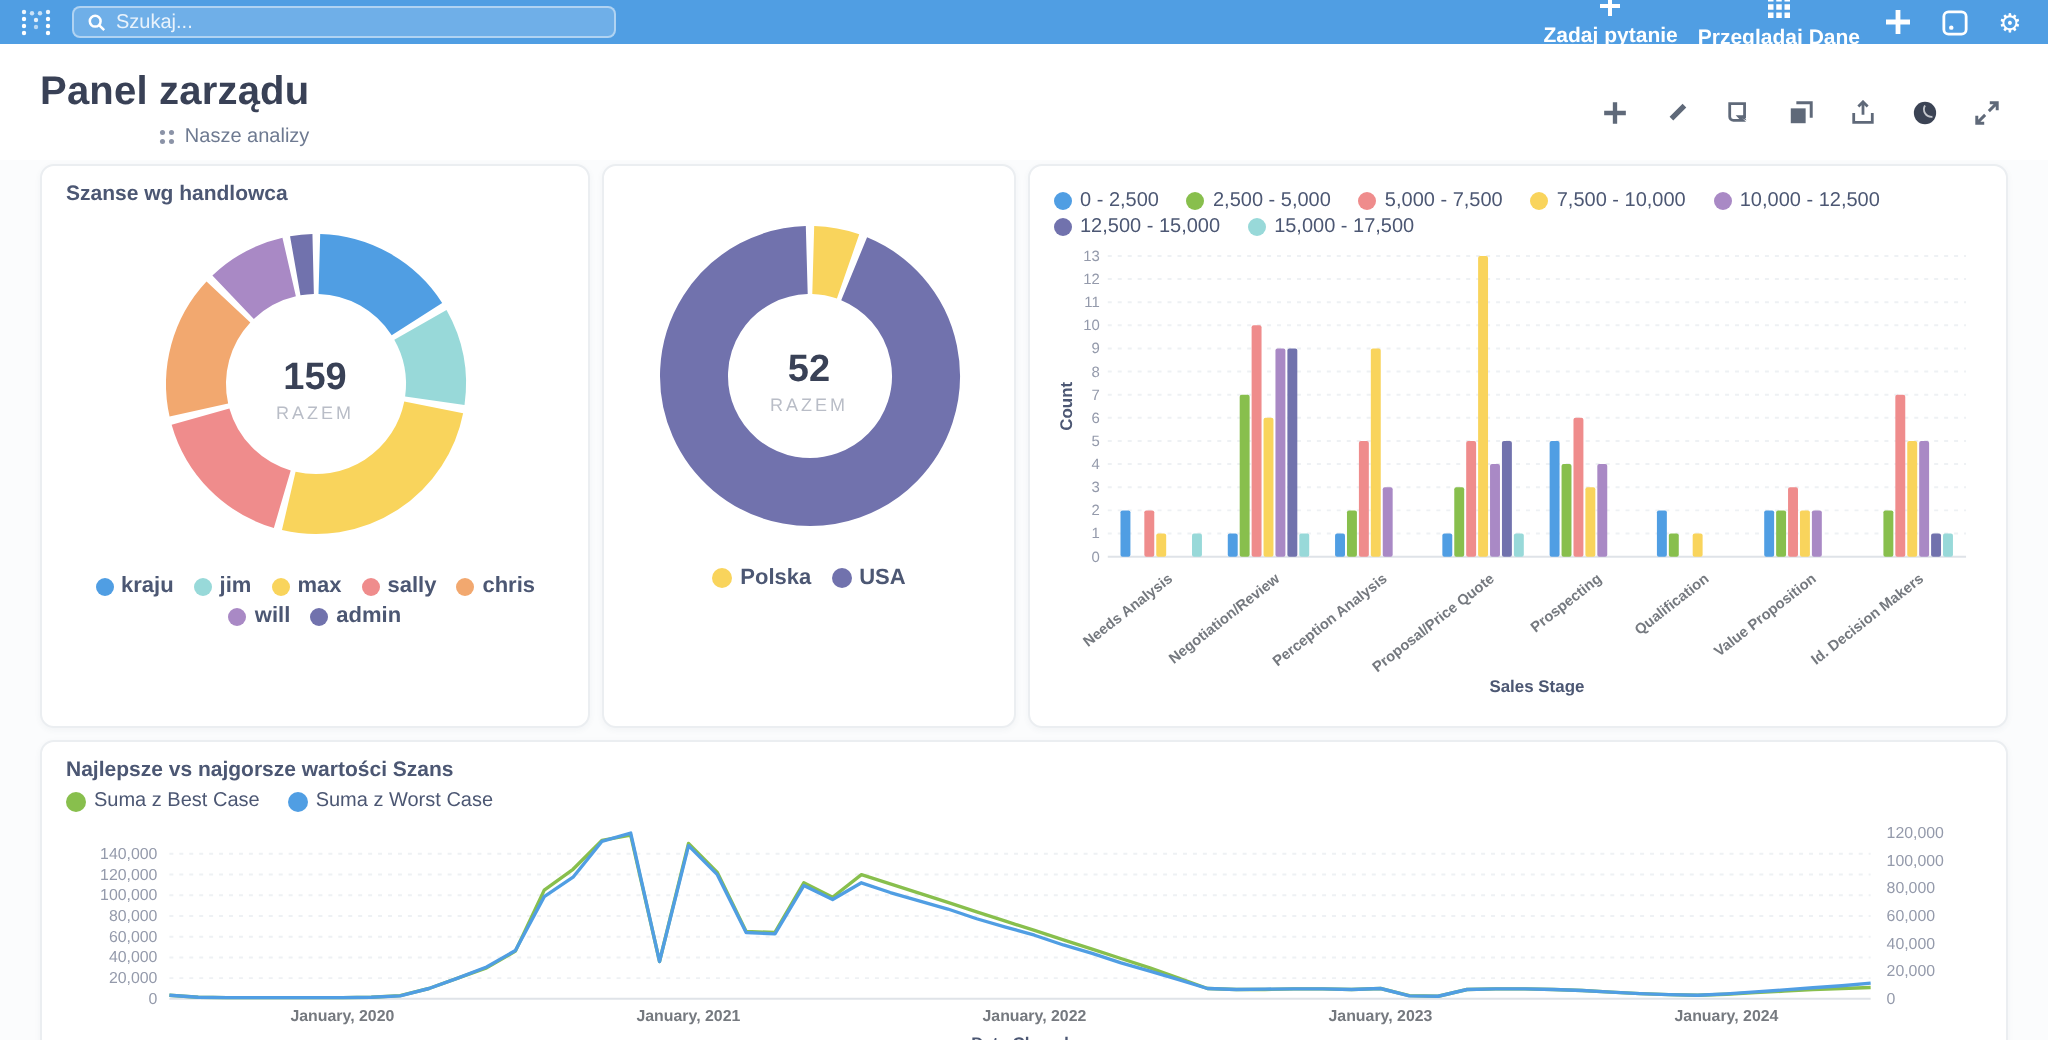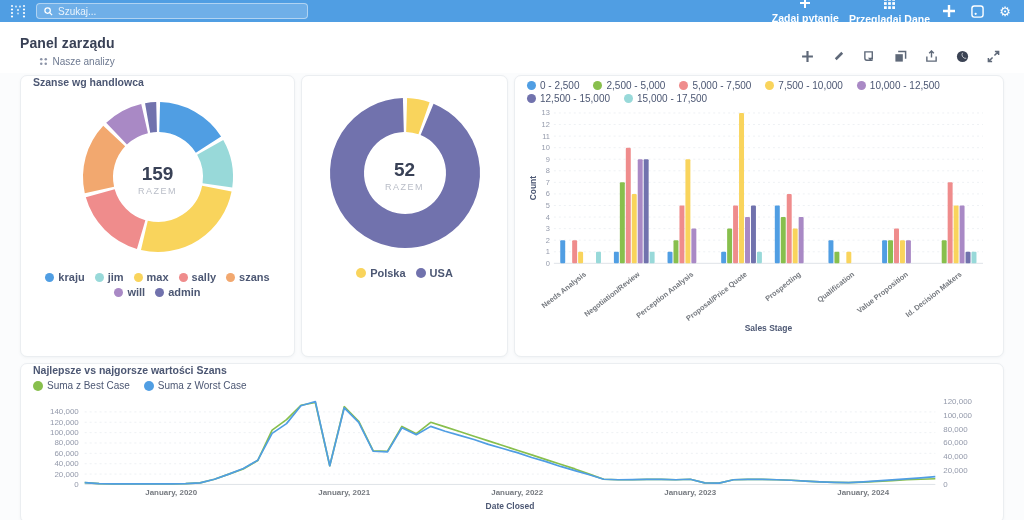--- a/index.html
+++ b/index.html
@@ -16,30 +16,30 @@
     font-family:"Liberation Sans", sans-serif; }
   .searchbox input::placeholder { color:rgba(255,255,255,.85); }
   .tb-spacer { flex:1; }
   .tb-btn { display:flex; align-items:center; gap:4px; color:#fff; font-size:10.5px; font-weight:bold;
     background:none; border:none; cursor:pointer; font-family:"Liberation Sans", sans-serif;flex-direction:column; }
   .tb-ico { display:flex; align-items:center; justify-content:center; width:18px; height:18px; cursor:pointer; }
   .gear { color:#fff; font-size:13px; line-height:1; }
 
   
   .page-head { display:flex; align-items:flex-start; justify-content:space-between; padding:13px 20px 6px 20px; }
-  .page-title { font-size:14px; font-weight:bold; color:#394156; letter-spacing:.1px; }
+  .page-title { font-size:20px; font-weight:bold; color:#394156; letter-spacing:.1px; }
   .breadcrumb { display:flex; align-items:center; gap:4px; margin-top:5px; font-size:10px; color:#6e7a91;justify-content:flex-end; }
   .toolbar { display:flex; align-items:center; gap:17px; margin-top:14px; margin-right:4px; }
   .toolbar .ticon { width:14px; height:14px; display:flex; align-items:center; justify-content:center; cursor:pointer; }
 
   
   .dash { padding:2px 20px 0 20px; display:grid; grid-template-columns:275px 207px 1fr; grid-template-rows:282px auto;
     gap:6px; background:#fbfcfd; }
   .card { background:#fff; border:1px solid #ebeef1; border-radius:7px; box-shadow:0 1px 3px rgba(60,70,90,.05);
-    padding:0 12px; overflow:hidden; }
+    padding:8px 12px; overflow:hidden; }
   .card-title { font-size:10.5px; font-weight:bold; color:#4c5773; cursor:pointer; }
   .span3 { grid-column:1 / span 3; height:160px; }
 
   
   .donut-wrap { position:relative; width:170px; margin:4px auto 0 auto; }
   .donut-center { position:absolute; top:50%; left:50%; transform:translate(-50%,-50%); text-align:center; }
   .donut-num { font-size:19px; font-weight:bold; color:#394156; }
   .donut-sub { font-size:9px; color:#b9bdc7; letter-spacing:1.5px; margin-top:1px; }
   .pie-legend { display:flex; flex-wrap:wrap; justify-content:center; gap:3px 10px; margin-top:5px;
     font-size:11px; font-weight:bold; color:#4c5773; }
@@ -204,21 +204,21 @@
         <span class="legend-item">
           <span class="legend-dot" style="background: rgb(249, 212, 92); height: 9px; width: 9px;"></span>
           <span>max</span>
         </span>
         <span class="legend-item">
           <span class="legend-dot" style="background: rgb(239, 140, 140); height: 9px; width: 9px;"></span>
           <span>sally</span>
         </span>
         <span class="legend-item">
           <span class="legend-dot" style="background: rgb(242, 168, 111); height: 9px; width: 9px;"></span>
-          <span>szans</span>
+          <span>chris</span>
         </span>
         <span class="legend-item">
           <span class="legend-dot" style="background: rgb(169, 137, 197); height: 9px; width: 9px;"></span>
           <span>will</span>
         </span>
         <span class="legend-item">
           <span class="legend-dot" style="background: rgb(113, 114, 173); height: 9px; width: 9px;"></span>
           <span>admin</span>
         </span>
       </div>

